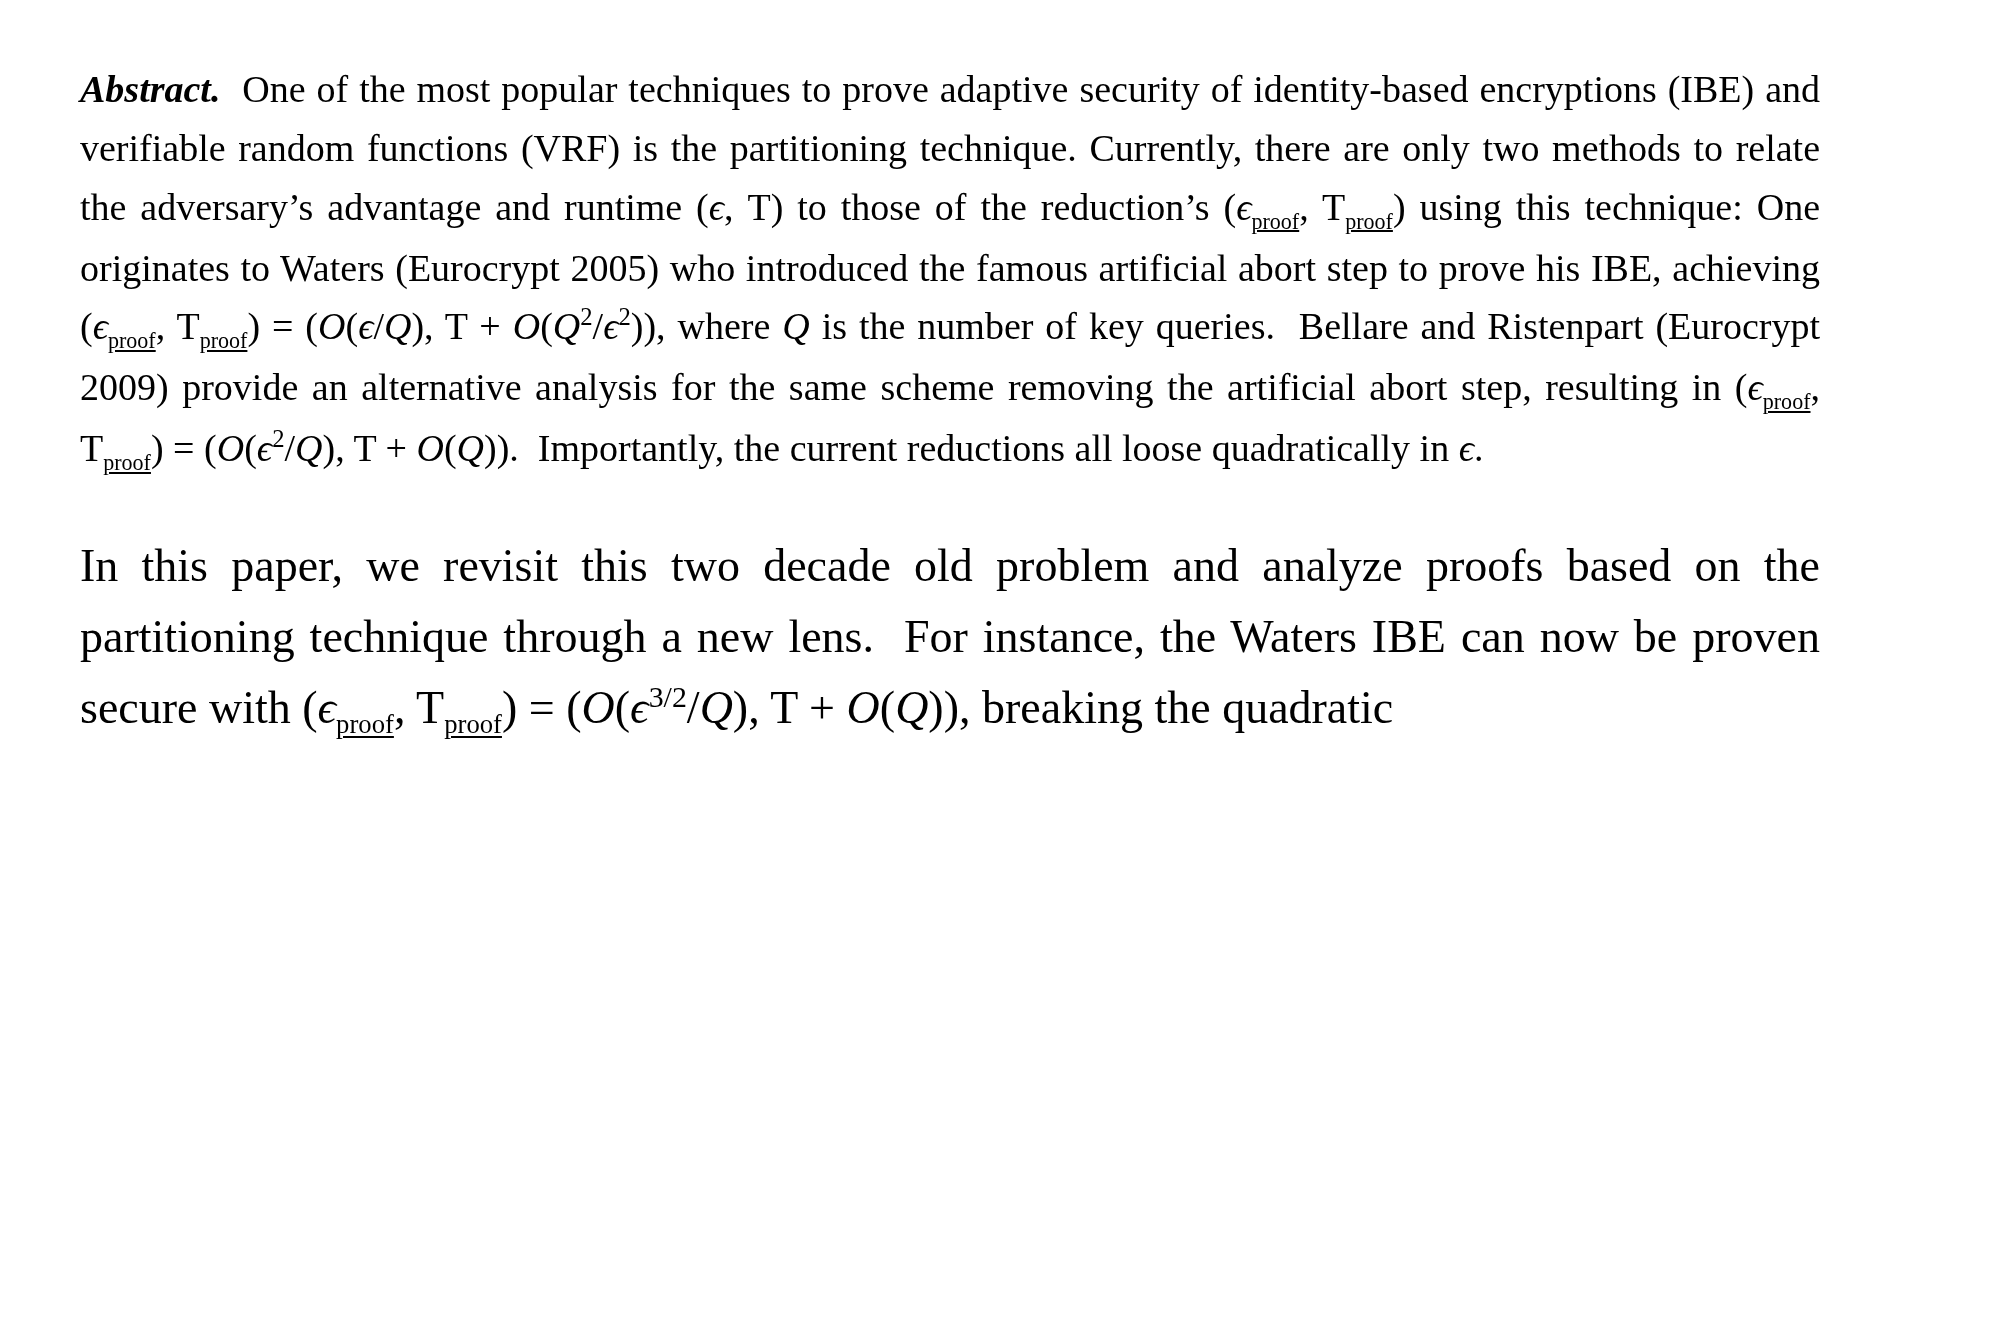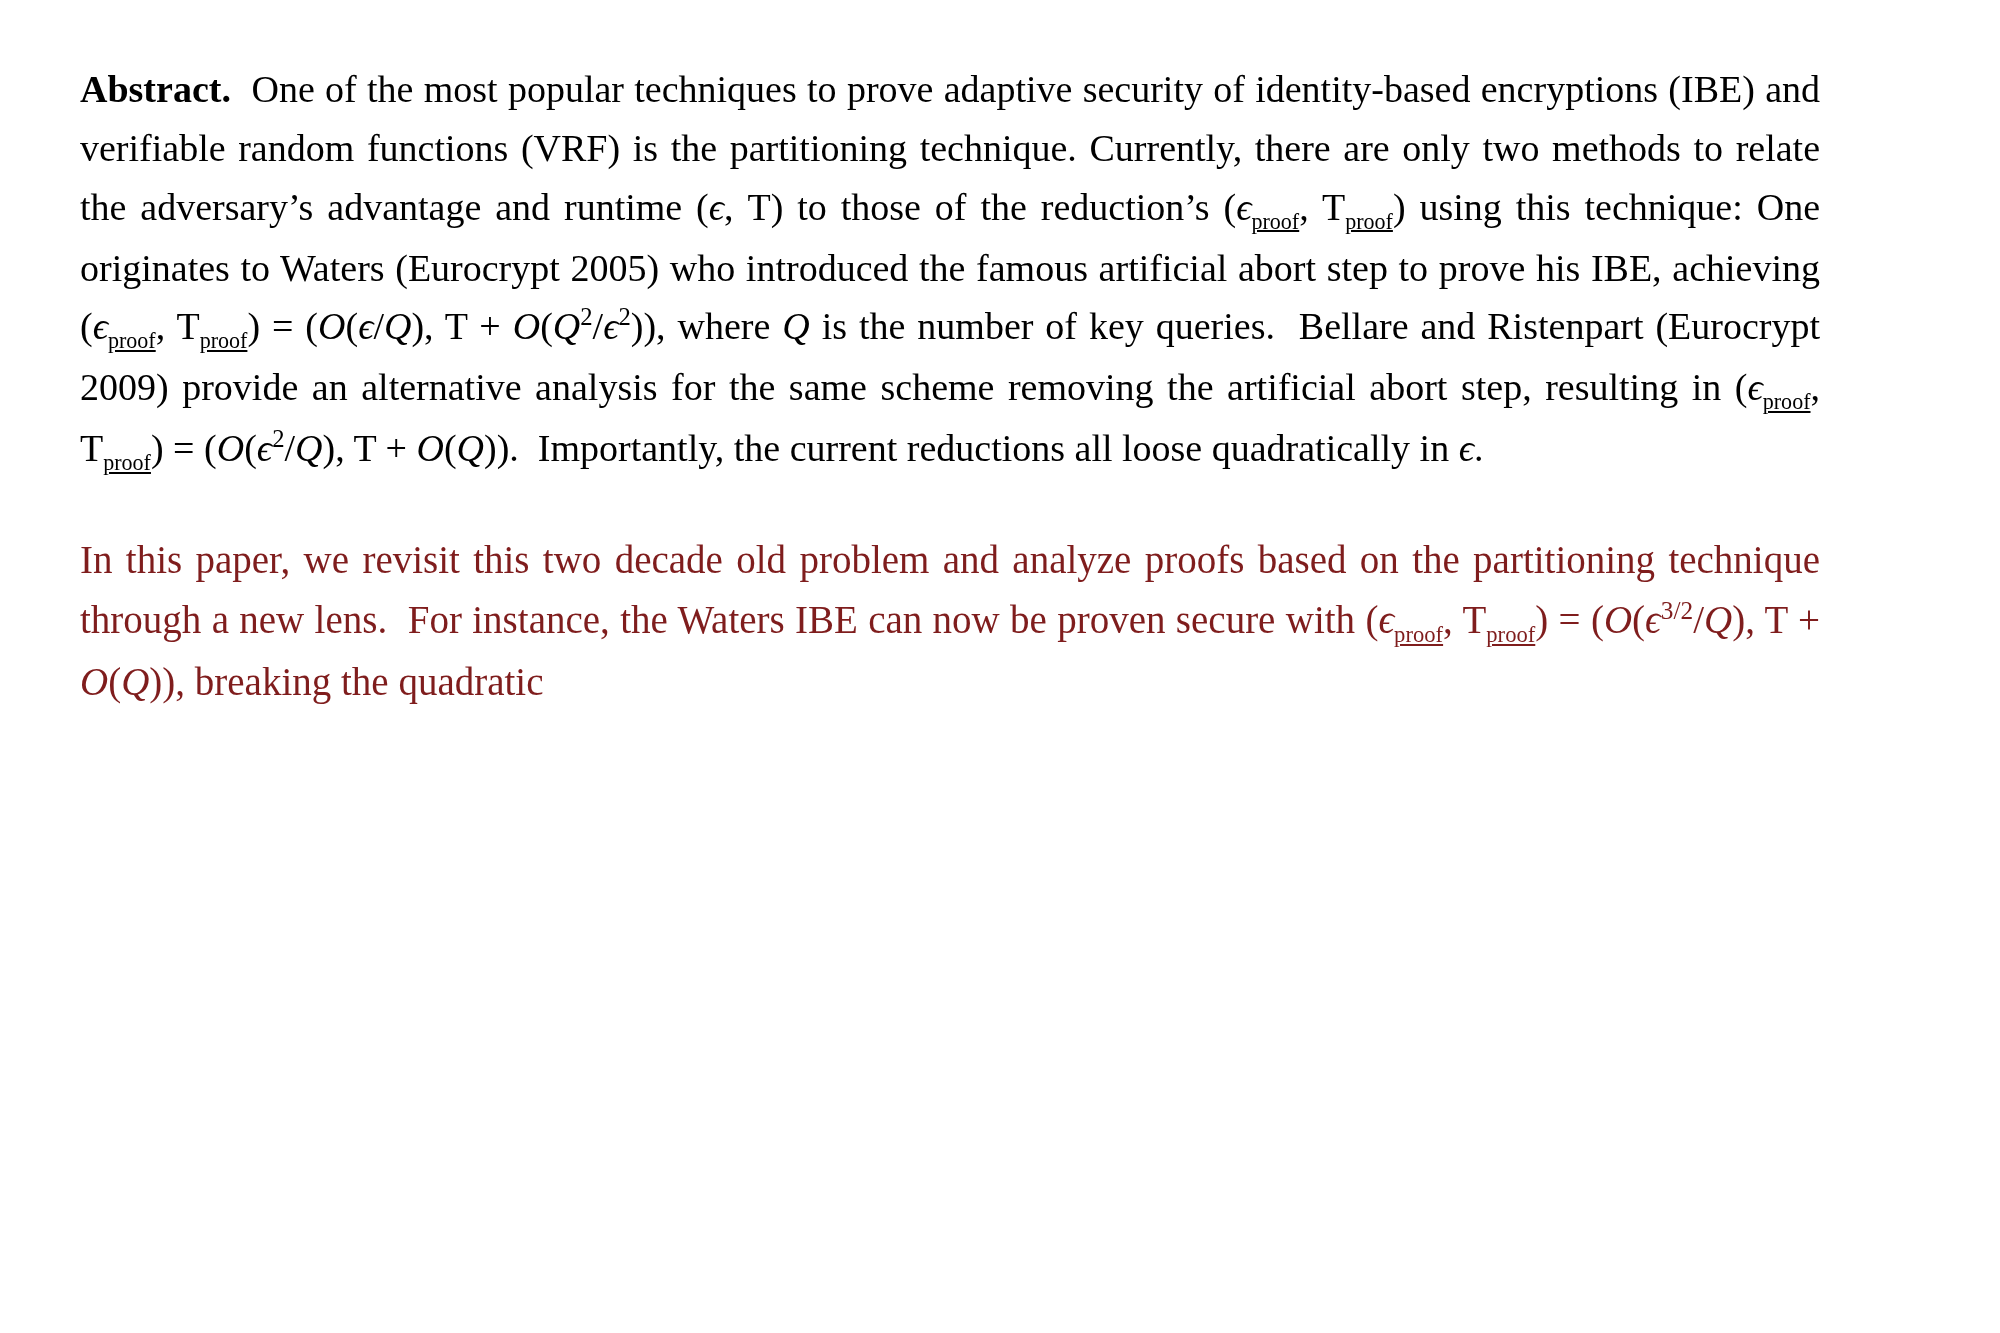--- a/index.html
+++ b/index.html
@@ -27,29 +27,30 @@
     .abstract-paragraph {
       font-size: 38px;
       line-height: 1.55;
       color: #000000;
       text-align: justify;
       margin-bottom: 50px;
       hyphens: manual;
     }
 
     .second-paragraph {
-      font-size: 39px;
+      font-size: 46px;
       line-height: 1.55;
-      color: #7f1d1d;
+      color: #000000;
       text-align: justify;
       hyphens: manual;
     }
 
     .bold-label {
       font-weight: bold;
+      font-style: italic;
     }
 
     sub {
       font-size: 0.65em;
       vertical-align: sub;
     }
 
     sup {
       font-size: 0.65em;
       vertical-align: super;

